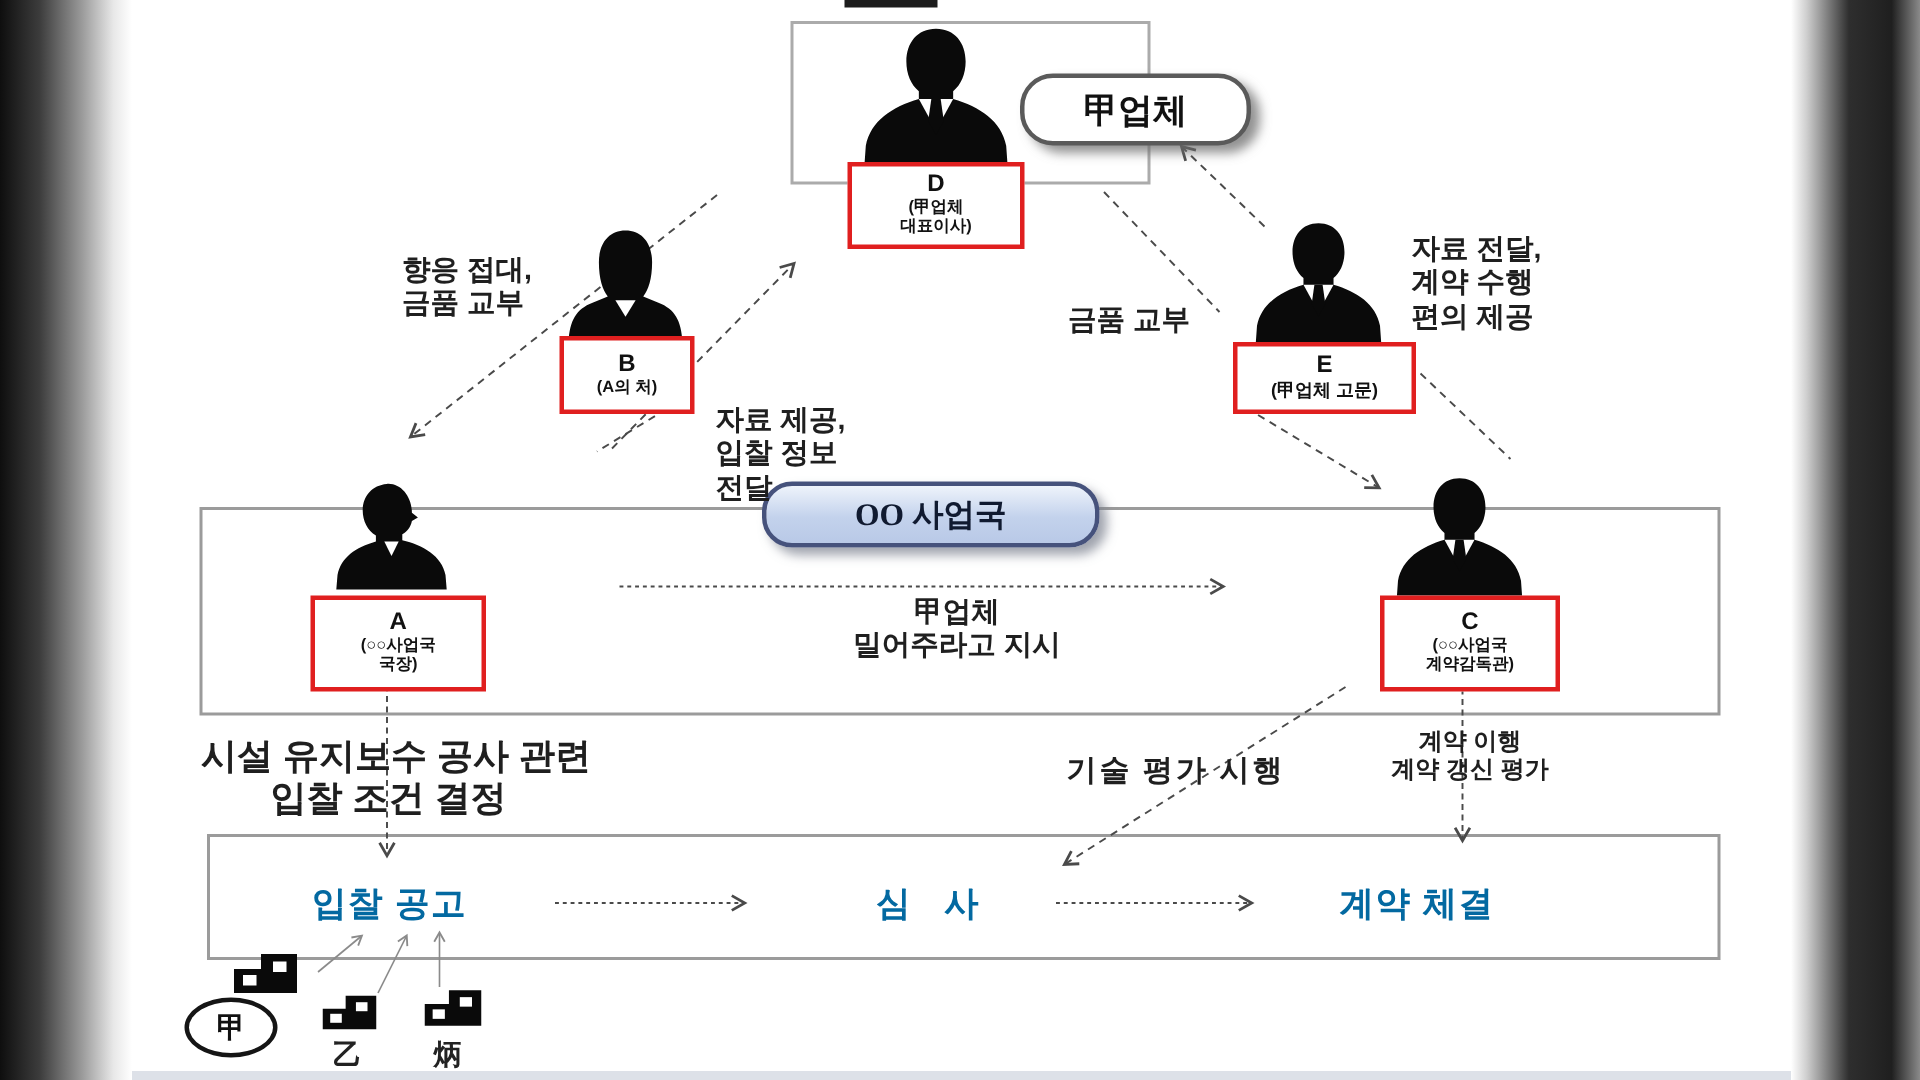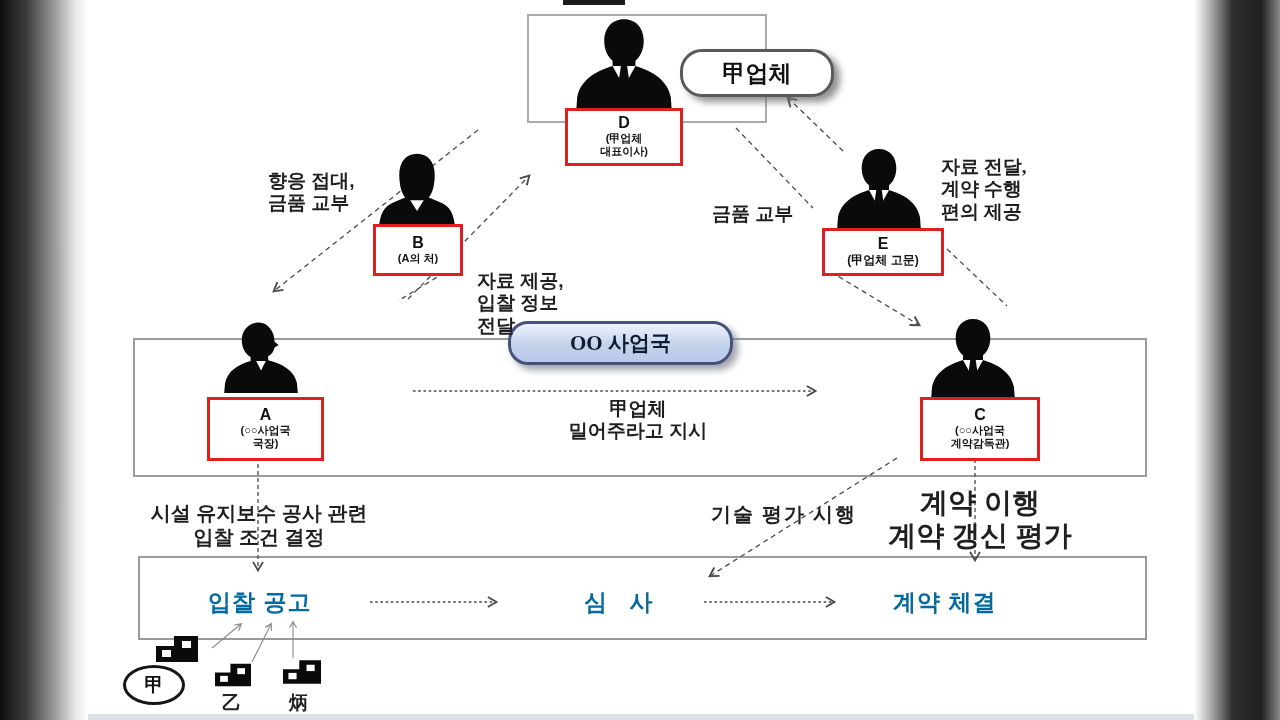--- a/index.html
+++ b/index.html
@@ -144,37 +144,37 @@
     <span>금품 교부</span>
   </div>
   <div class="lbl" style="left:477px;top:228px;margin-top:42px;">
     <span>자료 제공,</span>
     <span>입찰 정보</span>
     <span>전달</span>
   </div>
   <div class="lbl" style="left:712px;top:203px;">
     <span>금품 교부</span>
   </div>
-  <div class="lbl" style="left:941px;top:156px;font-family:Liberation Serif, serif;">
+  <div class="lbl" style="left:941px;top:156px;">
     <span>자료 전달,</span>
     <span>계약 수행</span>
     <span>편의 제공</span>
   </div>
   <div class="lbl center" style="left:538px;top:398px;width:200px;">
     <span>甲업체</span>
     <span>밀어주라고 지시</span>
   </div>
-  <div class="lbl center" style="left:134px;top:502px;width:250px;font-size:20px;">
+  <div class="lbl center" style="left:134px;top:491px;width:250px;font-size:24px;">
     <span>시설 유지보수 공사 관련</span>
     <span>입찰 조건 결정</span>
   </div>
   <div class="lbl" style="left:711px;top:503px;font-size:20px;letter-spacing:2px;font-family:Liberation Serif, serif;">
     <span>기술 평가 시행</span>
   </div>
-  <div class="lbl center" style="left:880px;top:486px;width:200px;font-size:28px;">
+  <div class="lbl center" style="left:880px;top:486px;width:200px;font-size:16px;">
     <span>계약 이행</span>
     <span>계약 갱신 평가</span>
   </div>
 
   <div class="step" style="left:208px;top:587px;">입찰 공고</div>
   <div class="step" style="left:584px;top:587px;letter-spacing:8px;">심 사</div>
   <div class="step" style="left:893px;top:587px;">계약 체결</div>
 
   <svg class="sil" style="left:156px;top:636px;z-index:6;" width="42" height="26" viewBox="0 0 42 26">
     <path fill="#0a0a0a" d="M0 10 L18 10 L18 0 L42 0 L42 26 L0 26 Z"></path>

